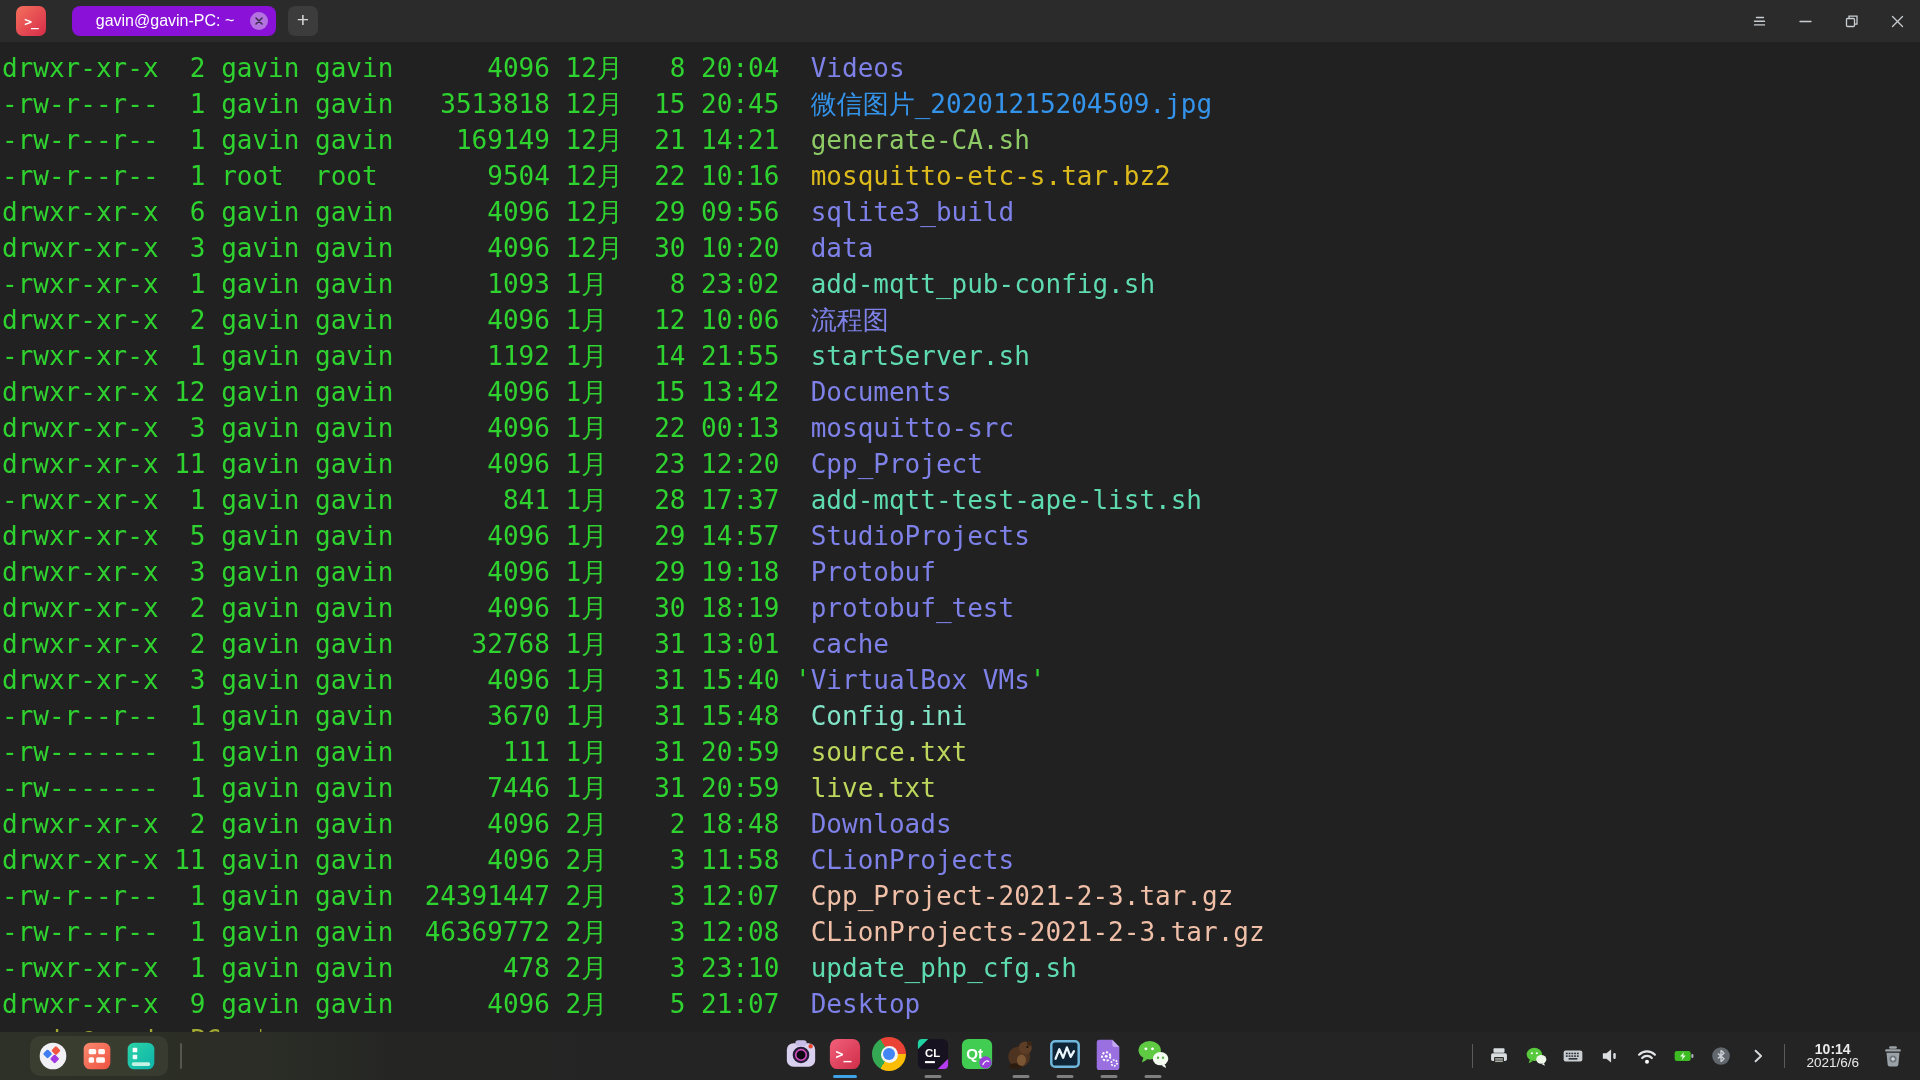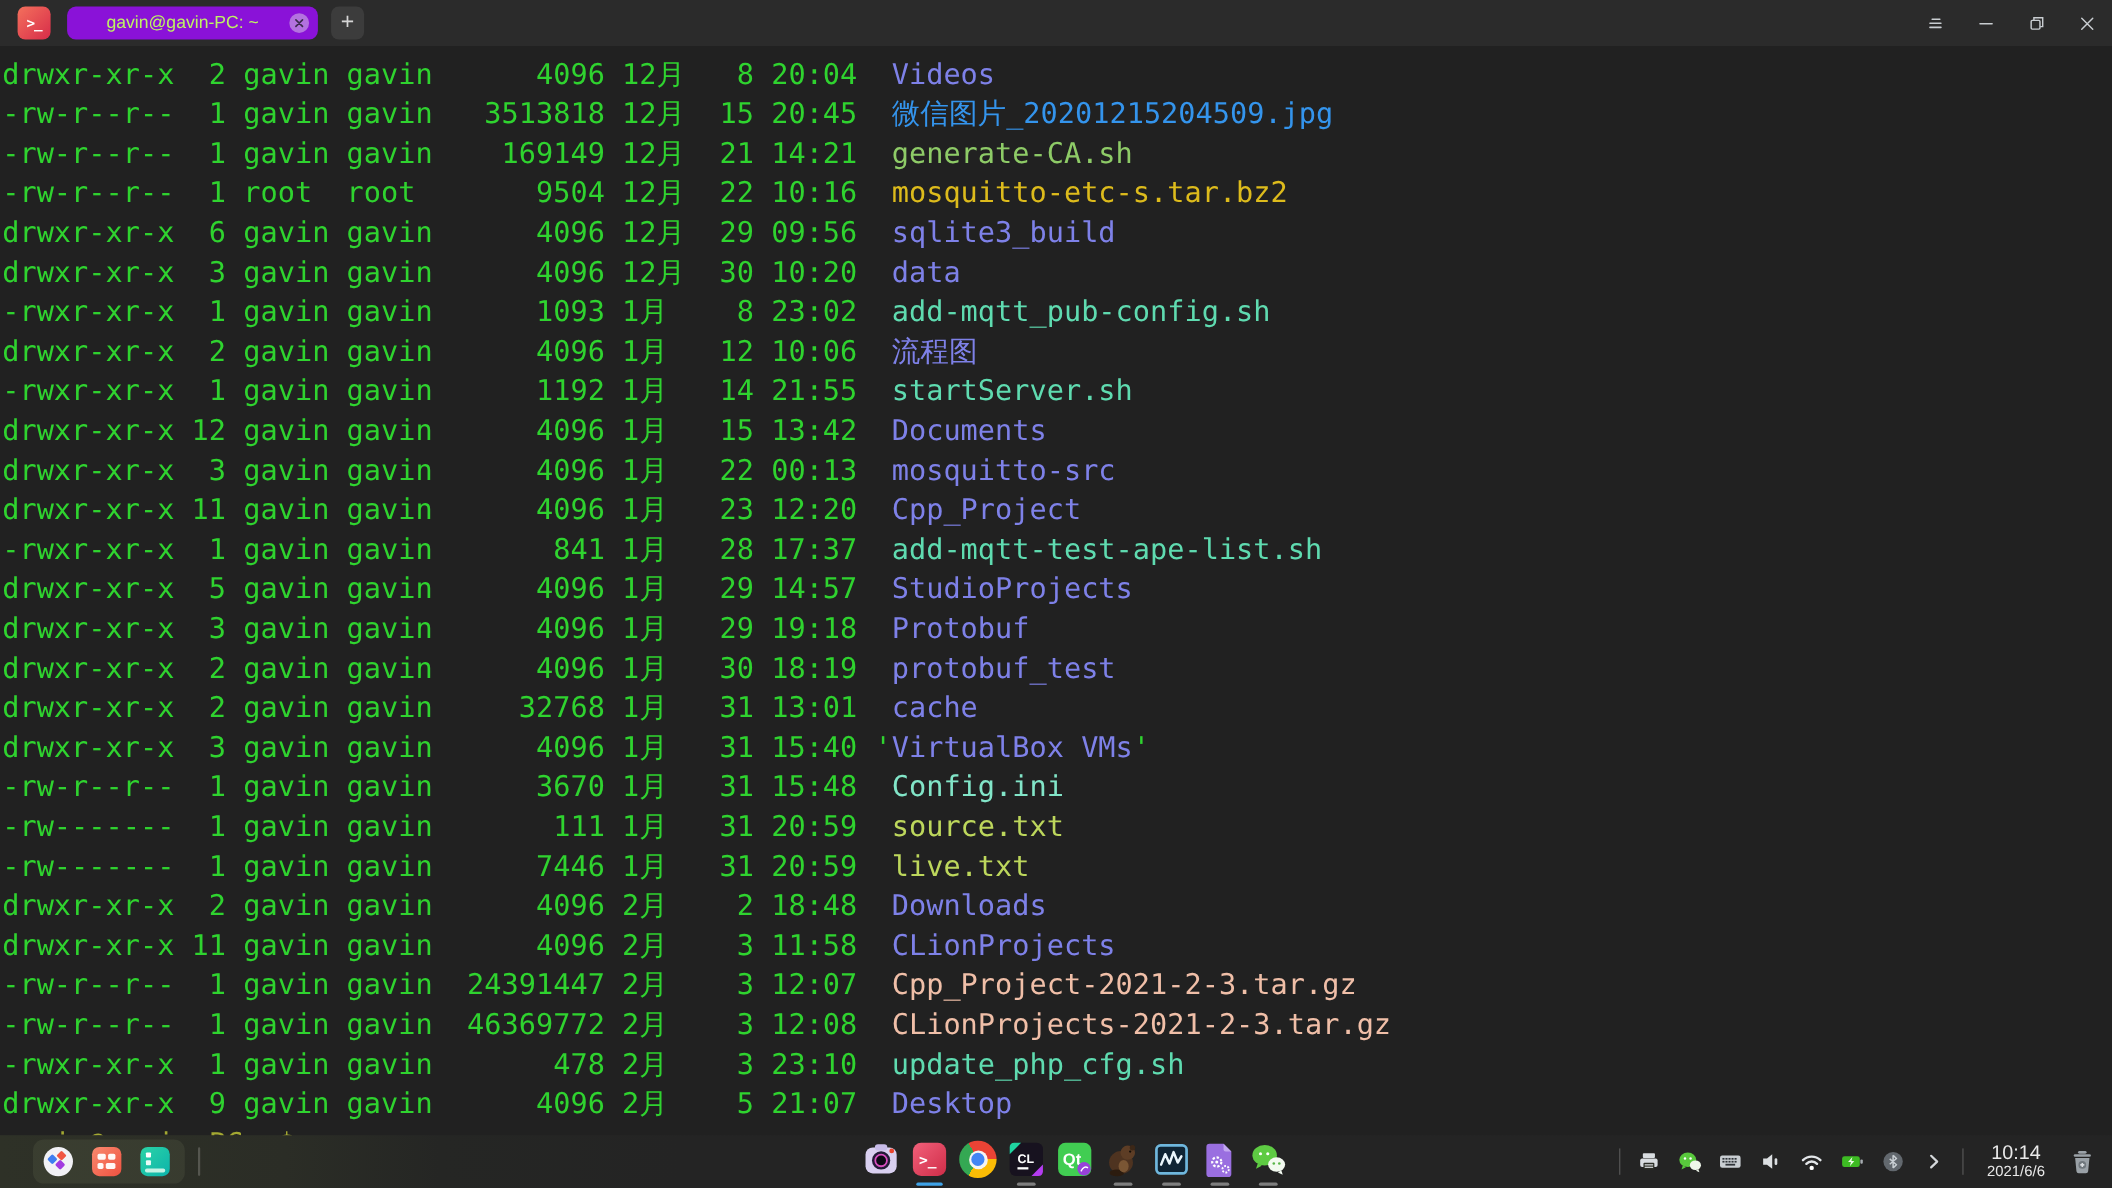--- a/index.html
+++ b/index.html
@@ -1,21 +1,21 @@
 <!DOCTYPE html>
 <html><head>
 <meta charset="utf-8">
 <style>
   * { margin:0; padding:0; box-sizing:border-box; }
   html,body { width:1920px; height:1080px; overflow:hidden; background:#212121; font-family:"Liberation Sans", sans-serif; }
 
   
   .titlebar { position:absolute; top:0; left:0; width:1920px; height:42px; background:#2b2b2b; display:flex; align-items:center; z-index:5; }
   .app-icon { width:30px; height:30px; margin-left:16px; border-radius:7px; background:linear-gradient(135deg,#f4705c,#d72c49); display:flex; align-items:center; justify-content:center; color:#fff; font-family:"DejaVu Sans Mono",monospace; font-weight:bold; font-size:13px; letter-spacing:-1px; }
-  .tab { margin-left:15px; width:228px; height:30px; border-radius:8px; display:flex; align-items:center; justify-content:flex-end; padding:0 8px 0 14px; color:#bef264; font-size:16px; }
+  .tab { margin-left:26px; width:204px; height:30px; border-radius:8px; display:flex; align-items:center; justify-content:flex-end; padding:0 8px 0 14px; color:#ffffff; font-size:16px; }
   .tab-title { flex:1; text-align:center; white-space:nowrap; }
   .tab-close { width:18px; height:18px; margin-left:6px; border-radius:50%; background:rgba(220,210,230,.5); display:flex; align-items:center; justify-content:center; }
   .tab-close svg { width:10px; height:10px; }
   .newtab-btn { margin-left:12px; width:30px; height:30px; border-radius:7px; background:#3c3c3c; color:#d5d5d5; font-size:21px; line-height:28px; text-align:center; font-weight:300; }
   .titlebar-spacer { flex:1; }
   .ctrl { width:46px; height:42px; display:flex; align-items:center; justify-content:center; }
   .ctrl svg { width:21px; height:21px; }
 
   
   .terminal-body { position:absolute; top:42px; left:0; width:1920px; height:1038px; background:#212121; overflow:hidden; }
@@ -37,21 +37,21 @@
   .indicator.active { width:24px; background:#3fa3e8; }
   .indicator.running { width:17px; background:#8f8f8f; opacity:.85; }
   .chrome-outer { width:34px; height:34px; border-radius:50%; background:conic-gradient(from 90deg,#fbbc05 0 120deg,#34a853 0 240deg,#ea4335 0 360deg); position:relative; }
   .chrome-white { position:absolute; inset:8.5px; background:#f4f4f4; border-radius:50%; }
   .chrome-blue { position:absolute; inset:11px; background:#4285f4; border-radius:50%; }
   .tray { margin-left:auto; display:flex; align-items:center; gap:15px; margin-right:14px; }
   .tray-item { width:22px; height:22px; display:flex; align-items:center; justify-content:center; }
   .tray-item svg { width:22px; height:22px; }
   .tray-sep { width:1px; height:24px; background:#5a5a5a; }
   .clock { text-align:center; color:#e9e9e9; line-height:1.05; padding:0 6px; }
-  .clock .time { font-size:18px; }
+  .clock .time { font-size:14px;font-weight:bold; }
   .clock .date { font-size:13.5px; }
   .trash { width:26px; height:26px; }
   .trash svg { width:26px; height:26px; }
 </style>
 </head>
 <body>
 
 <div class="titlebar">
   <div class="app-icon">&gt;_</div>
   <div class="tab" id="tab" style="background: rgb(138, 18, 216);">

